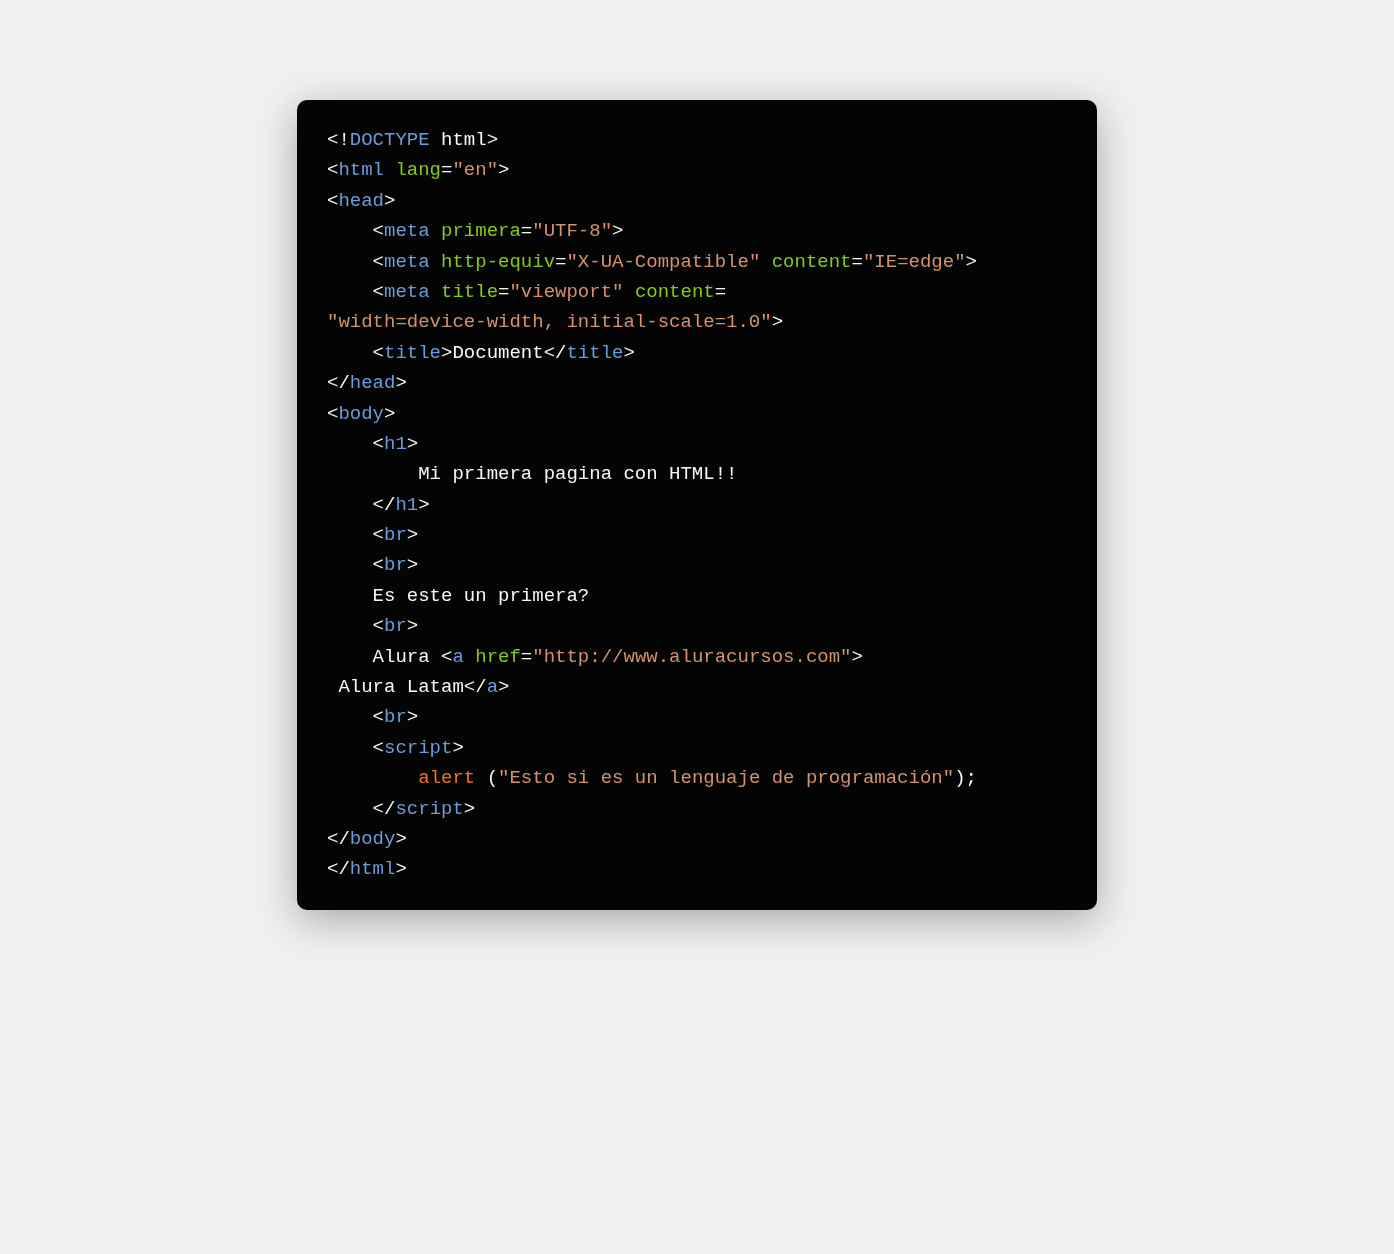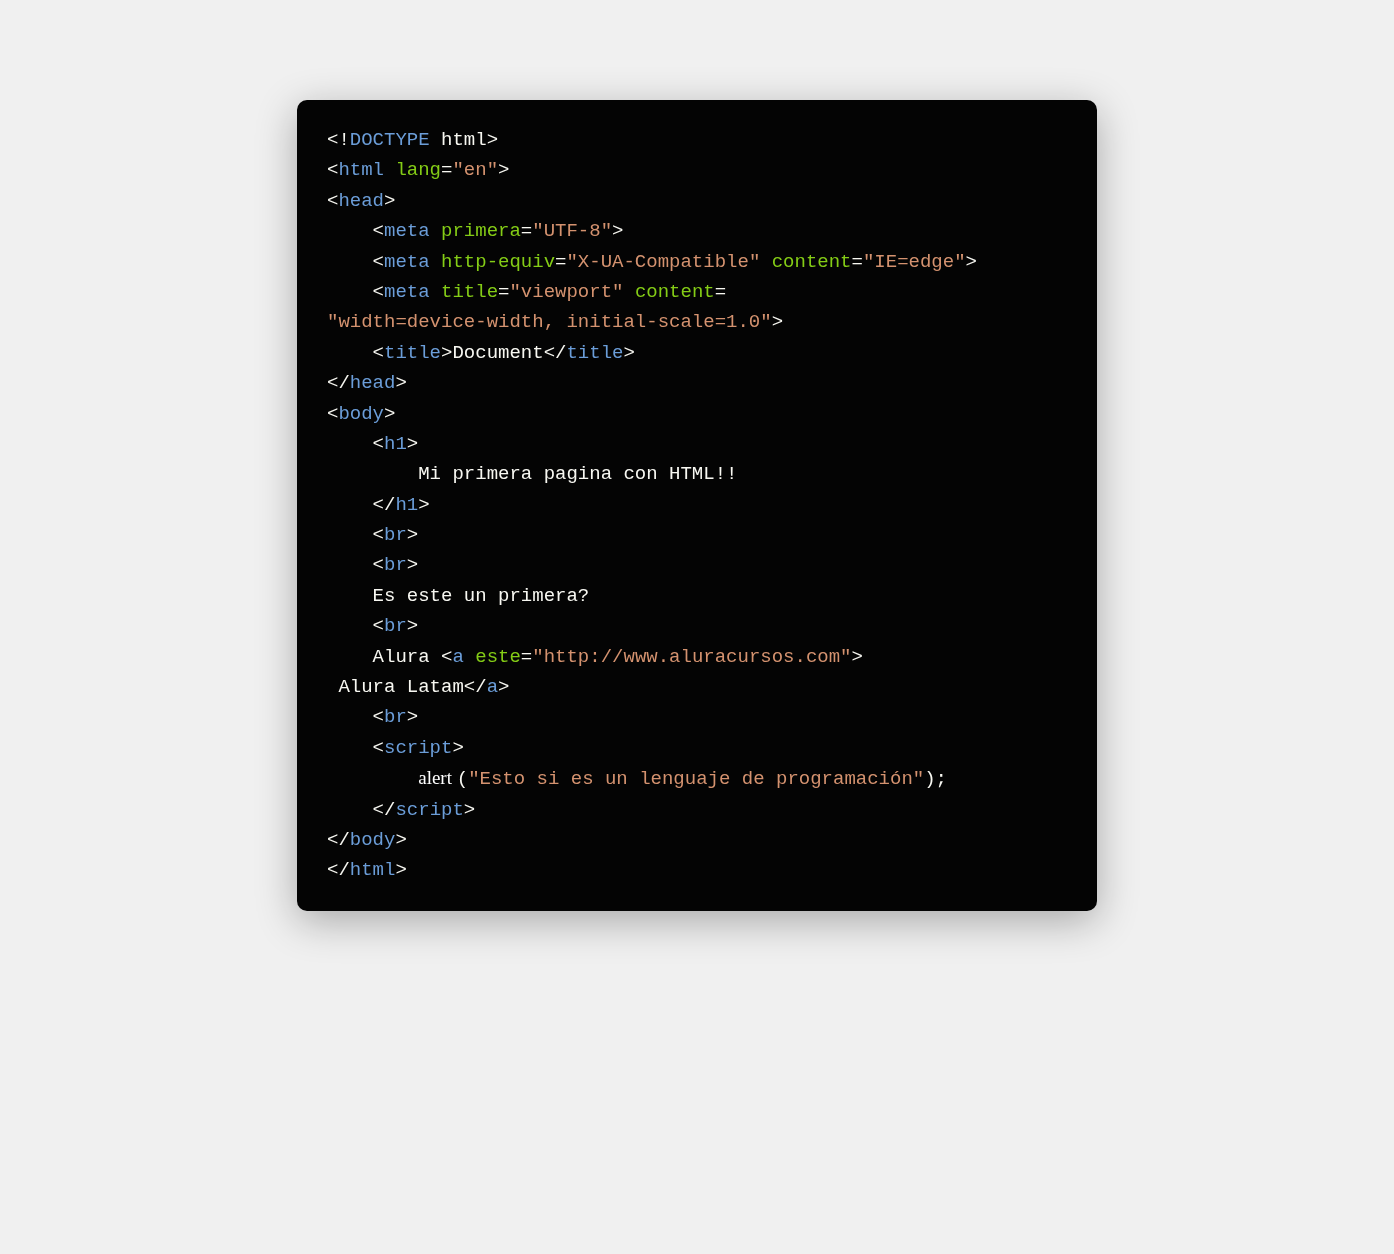--- a/index.html
+++ b/index.html
@@ -27,21 +27,21 @@
       color: #f8f8f2;
       white-space: pre;
       overflow-x: auto;
     }
     .punct { color: #f8f8f2; }
     .doctype { color: #6b9dd8; text-align: right; }
     .tag { color: #6b9dd8; }
     .attr-name { color: #84cc16; }
     .attr-value { color: #d4926f; }
     .text { color: #f8f8f2; font-weight: 500; }
-    .func { color: #ffffff; font-family: Liberation Serif, serif; }
+    .func { color: #f97316; }
   </style>
 </head>
 <body>
 
 <div class="code-block"><span class="punct">&lt;!</span><span class="doctype">DOCTYPE</span><span class="text"> </span><span class="text">html</span><span class="punct">&gt;</span>
 <span class="punct">&lt;</span><span class="tag">html</span><span class="attr-name"> lang</span><span class="punct">=</span><span class="attr-value">"en"</span><span class="punct">&gt;</span>
 <span class="punct">&lt;</span><span class="tag">head</span><span class="punct">&gt;</span>
 <span>    </span><span class="punct">&lt;</span><span class="tag">meta</span><span class="attr-name"> primera</span><span class="punct">=</span><span class="attr-value">"UTF-8"</span><span class="punct">&gt;</span>
 <span>    </span><span class="punct">&lt;</span><span class="tag">meta</span><span class="attr-name"> http-equiv</span><span class="punct">=</span><span class="attr-value">"X-UA-Compatible"</span><span class="attr-name"> content</span><span class="punct">=</span><span class="attr-value">"IE=edge"</span><span class="punct">&gt;</span>
 <span>    </span><span class="punct">&lt;</span><span class="tag">meta</span><span class="attr-name"> title</span><span class="punct">=</span><span class="attr-value">"viewport"</span><span class="attr-name"> content</span><span class="punct">=</span>
@@ -49,20 +49,20 @@
 <span>    </span><span class="punct">&lt;</span><span class="tag">title</span><span class="punct">&gt;</span><span class="text">Document</span><span class="punct">&lt;/</span><span class="tag">title</span><span class="punct">&gt;</span>
 <span class="punct">&lt;/</span><span class="tag">head</span><span class="punct">&gt;</span>
 <span class="punct">&lt;</span><span class="tag">body</span><span class="punct">&gt;</span>
 <span>    </span><span class="punct">&lt;</span><span class="tag">h1</span><span class="punct">&gt;</span>
 <span>        </span><span class="text">Mi primera pagina con HTML!!</span>
 <span>    </span><span class="punct">&lt;/</span><span class="tag">h1</span><span class="punct">&gt;</span>
 <span>    </span><span class="punct">&lt;</span><span class="tag">br</span><span class="punct">&gt;</span>
 <span>    </span><span class="punct">&lt;</span><span class="tag">br</span><span class="punct">&gt;</span>
 <span>    </span><span class="text">Es este un primera?</span>
 <span>    </span><span class="punct">&lt;</span><span class="tag">br</span><span class="punct">&gt;</span>
-<span>    </span><span class="text">Alura </span><span class="punct">&lt;</span><span class="tag">a</span><span class="attr-name"> este</span><span class="punct">=</span><span class="attr-value">"http://www.aluracursos.com"</span><span class="punct">&gt;</span>
+<span>    </span><span class="text">Alura </span><span class="punct">&lt;</span><span class="tag">a</span><span class="attr-name"> href</span><span class="punct">=</span><span class="attr-value">"http://www.aluracursos.com"</span><span class="punct">&gt;</span>
 <span class="text"> Alura Latam</span><span class="punct">&lt;/</span><span class="tag">a</span><span class="punct">&gt;</span>
 <span>    </span><span class="punct">&lt;</span><span class="tag">br</span><span class="punct">&gt;</span>
 <span>    </span><span class="punct">&lt;</span><span class="tag">script</span><span class="punct">&gt;</span>
 <span>        </span><span class="func">alert </span><span class="punct">(</span><span class="attr-value">"Esto si es un lenguaje de programación"</span><span class="punct">);</span>
 <span>    </span><span class="punct">&lt;/</span><span class="tag">script</span><span class="punct">&gt;</span>
 <span class="punct">&lt;/</span><span class="tag">body</span><span class="punct">&gt;</span>
 <span class="punct">&lt;/</span><span class="tag">html</span><span class="punct">&gt;</span></div>
 
 </body></html>

